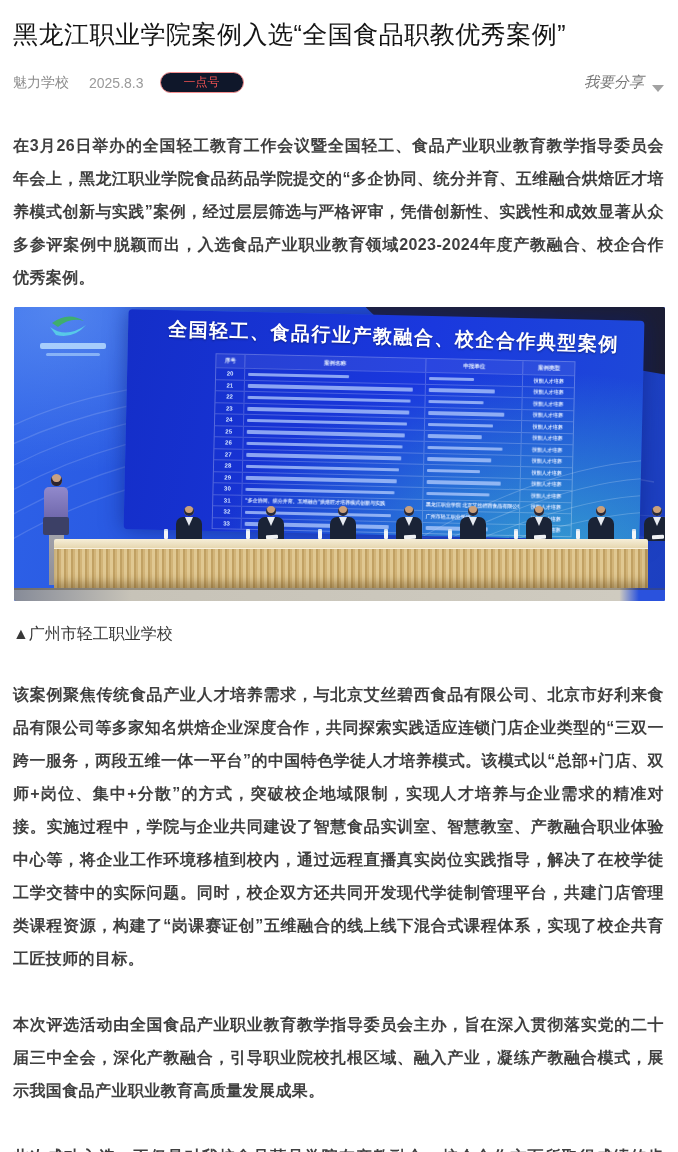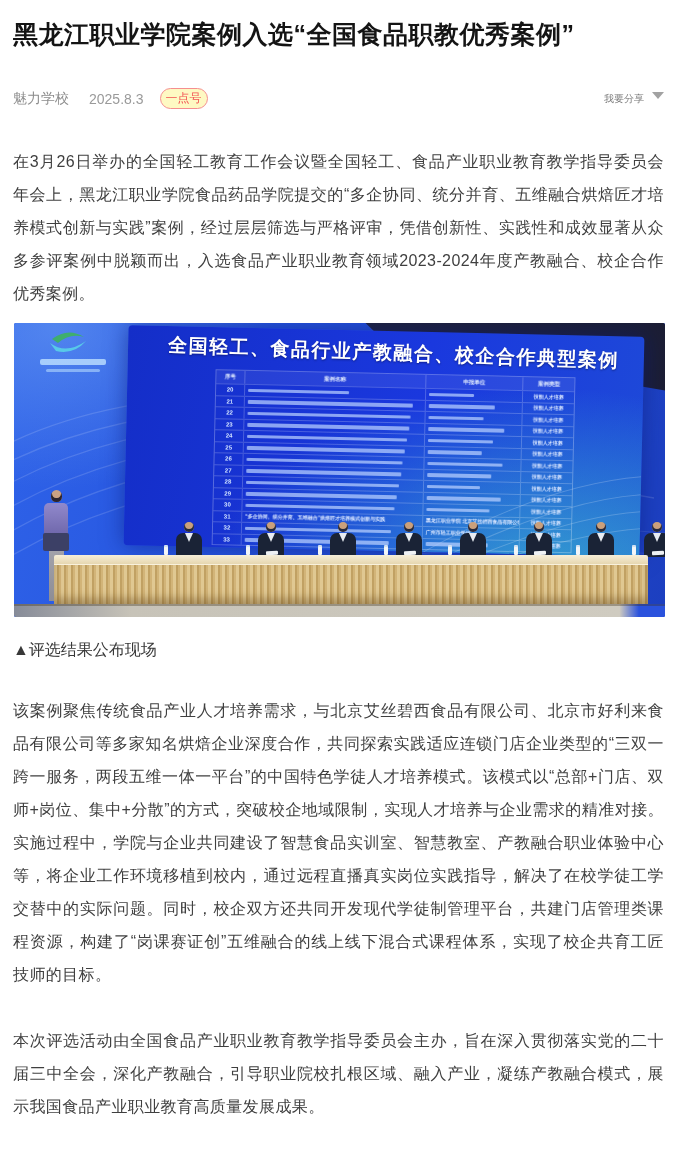--- a/index.html
+++ b/index.html
@@ -6,42 +6,42 @@
   html,body { background:#ffffff; }
   body {
     width:678px; height:1152px; overflow:hidden;
     font-family:"Liberation Sans","DejaVu Sans",sans-serif;
     color:#404040;
   }
   .wrap { padding:18px 14px 0 13px; }
 
   
   h1.title {
-    font-size:25px; line-height:1.32; font-weight:bold; color:#141414;
+    font-size:25px; line-height:1.32; font-weight:normal; color:#141414;
     letter-spacing:0.5px;
   }
   .meta {
-    margin-top:37px; display:flex; align-items:center; font-size:14px; color:#9a9a9a;
+    margin-top:21px; display:flex; align-items:center; font-size:14px; color:#9a9a9a;
   }
   .meta .author { color:#8c8c8c; }
   .meta .date { margin-left:20px; color:#9a9a9a; }
   .badge {
     margin-left:16px; display:inline-block; border:1px solid #f58f8f; color:#f25353;
-    font-size:12px; line-height:16px; padding:1px 5px 2px; border-radius:11px; background:#fef9c3;
-  }
-  .share { margin-left:auto; display:flex; align-items:flex-start; color:#787878; font-size:10px; cursor:pointer; }
+    font-size:12px; line-height:16px; padding:1px 23px 2px; border-radius:11px; background:#0f172a;
+  }
+  .share { margin-left:auto; display:flex; align-items:flex-end; color:#787878; font-size:15px; cursor:pointer;font-style:italic; }
   .share .tri {
     width:0; height:0; margin-left:8px;
     border-left:6px solid transparent; border-right:6px solid transparent; border-top:7px solid #a2a2a2;
   }
 
   
   p.para {
     margin-top:33px; font-size:16px; line-height:33px; color:#3f3f3f;
-    text-align:justify; letter-spacing:0.4px;
+    text-align:justify; letter-spacing:0.4px;font-weight:bold;
   }
   p.para.first { margin-top:36px; }
   .caption { margin-top:23px; font-size:16px; color:#383838; }
 
   
   .photo {
     position:relative; width:651px; height:294px; margin-top:13px; margin-left:1px;
     overflow:hidden; border-radius:2px; background:#2453d8;
   }
   .ph-bg { position:absolute; inset:0;
@@ -434,19 +434,19 @@
       <div class="w-pants"></div>
     </div>
 
     <div class="ph-table">
       <div class="tabletop"></div>
       <div class="skirt"></div>
     </div>
     <div class="ph-floor"></div>
   </div>
 
-  <div class="caption">▲评选结果公布现场</div>
+  <div class="caption">▲广州市轻工职业学校</div>
 
   <p class="para">该案例聚焦传统食品产业人才培养需求，与北京艾丝碧西食品有限公司、北京市好利来食品有限公司等多家知名烘焙企业深度合作，共同探索实践适应连锁门店企业类型的“三双一跨一服务，两段五维一体一平台”的中国特色学徒人才培养模式。该模式以“总部+门店、双师+岗位、集中+分散”的方式，突破校企地域限制，实现人才培养与企业需求的精准对接。实施过程中，学院与企业共同建设了智慧食品实训室、智慧教室、产教融合职业体验中心等，将企业工作环境移植到校内，通过远程直播真实岗位实践指导，解决了在校学徒工学交替中的实际问题。同时，校企双方还共同开发现代学徒制管理平台，共建门店管理类课程资源，构建了“岗课赛证创”五维融合的线上线下混合式课程体系，实现了校企共育工匠技师的目标。</p>
   <p class="para">本次评选活动由全国食品产业职业教育教学指导委员会主办，旨在深入贯彻落实党的二十届三中全会，深化产教融合，引导职业院校扎根区域、融入产业，凝练产教融合模式，展示我国食品产业职业教育高质量发展成果。</p>
   <p class="para">此次成功入选，不仅是对我校食品药品学院在产教融合、校企合作方面所取得成绩的肯定，也是对未来工作的鞭策和激励。黑龙江职业学院将继续深化产教融合，推动人才培养与产业发展的深度融合，为我国食品产业的高质量发展贡献更多力量。</p>
 
 </div>
 
 </body></html>

